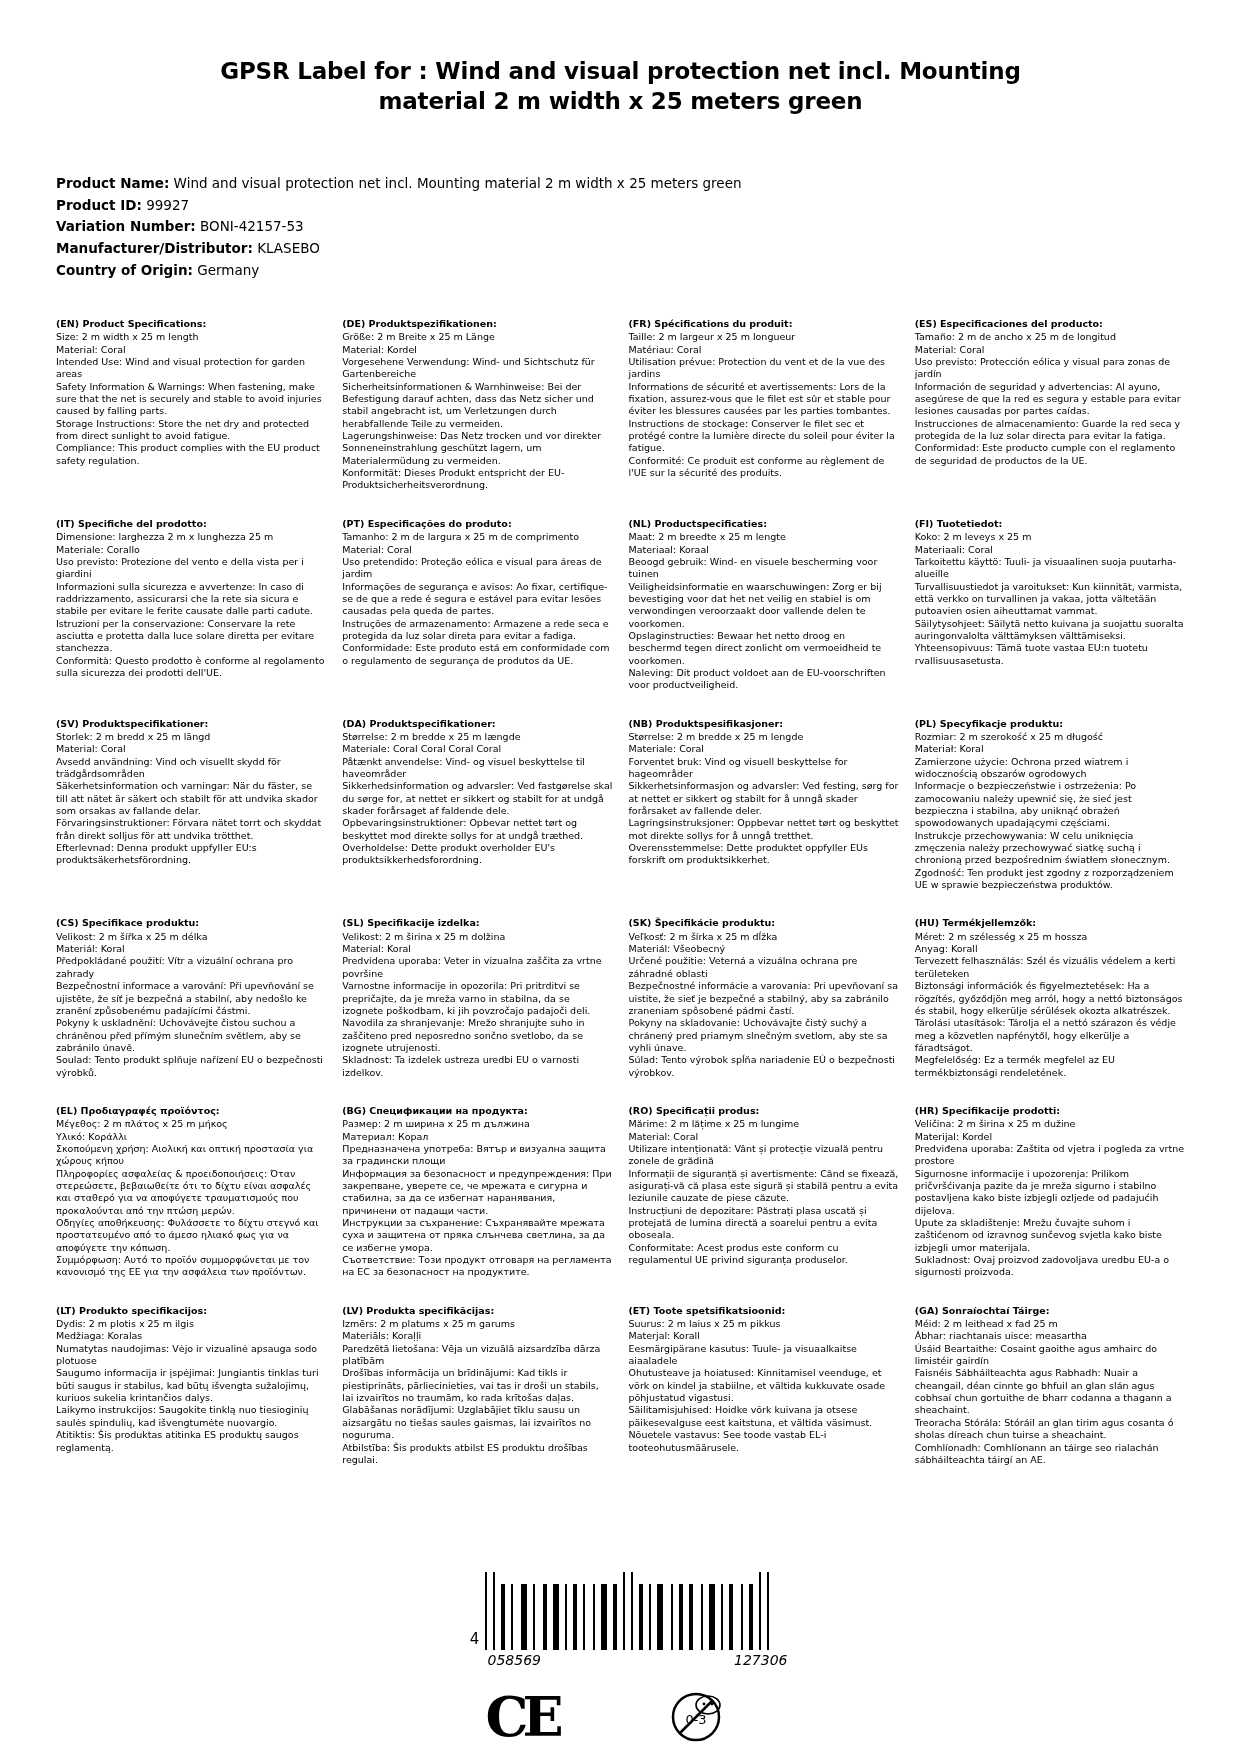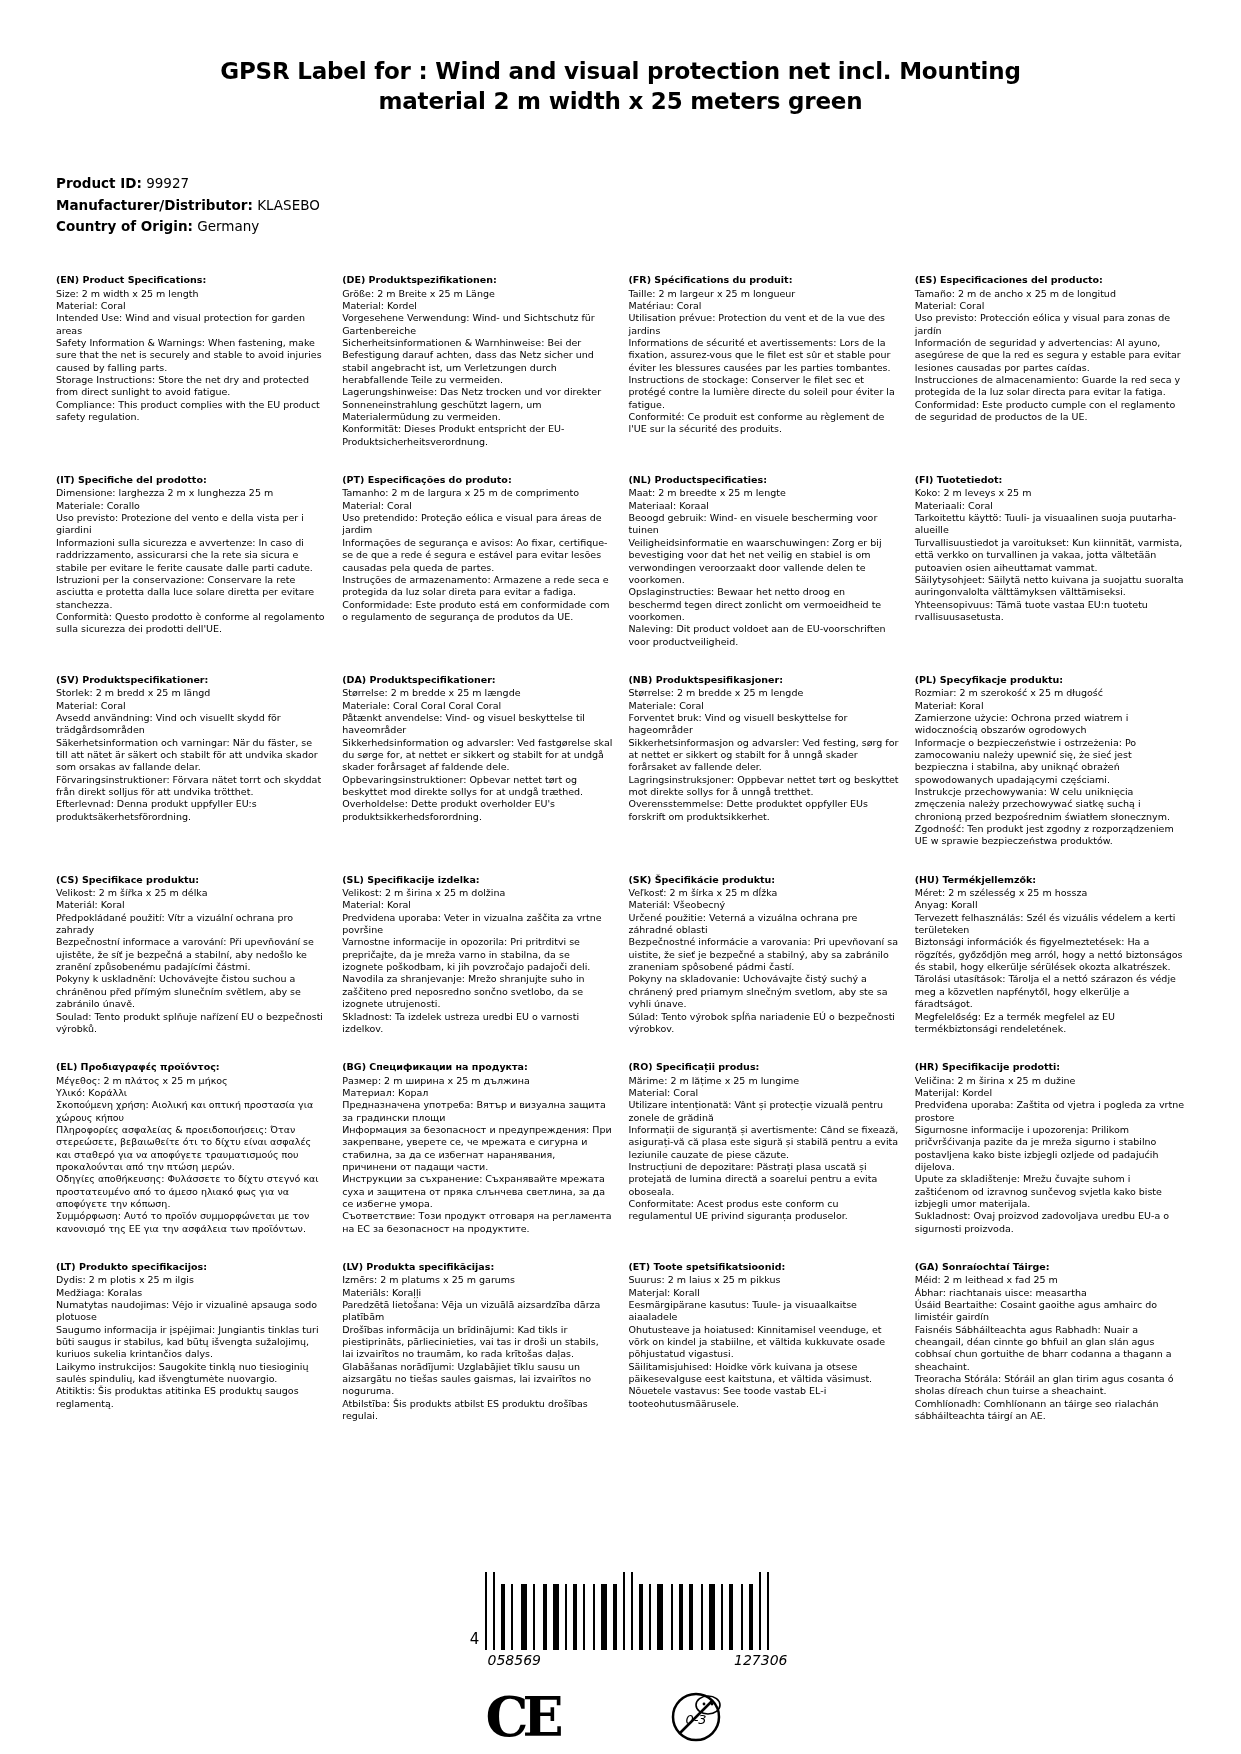--- a/index.html
+++ b/index.html
@@ -127,35 +127,42 @@
     font-size: 54px;
     font-weight: bold;
     letter-spacing: -6px;
     font-family: "DejaVu Serif", serif;
     line-height: 1;
   }
   .age-mark {
     width: 72px;
     height: 52px;
     position: relative;
-    font-style: italic;
   }
   .age-mark svg { display: block; }
 </style>
 </head>
 <body>
 
 <div class="page">
 
   <h1 class="title">GPSR Label for : Wind and visual protection net incl. Mounting material 2 m width x 25 meters green</h1>
 
   <div class="meta">
     <div class="row">
+      <span class="lbl">Product Name:</span>
+      <span class="val">Wind and visual protection net incl. Mounting material 2 m width x 25 meters green</span>
+    </div>
+    <div class="row">
       <span class="lbl">Product ID:</span>
       <span class="val">99927</span>
+    </div>
+    <div class="row">
+      <span class="lbl">Variation Number:</span>
+      <span class="val">BONI-42157-53</span>
     </div>
     <div class="row">
       <span class="lbl">Manufacturer/Distributor:</span>
       <span class="val">KLASEBO</span>
     </div>
     <div class="row">
       <span class="lbl">Country of Origin:</span>
       <span class="val">Germany</span>
     </div>
   </div>

